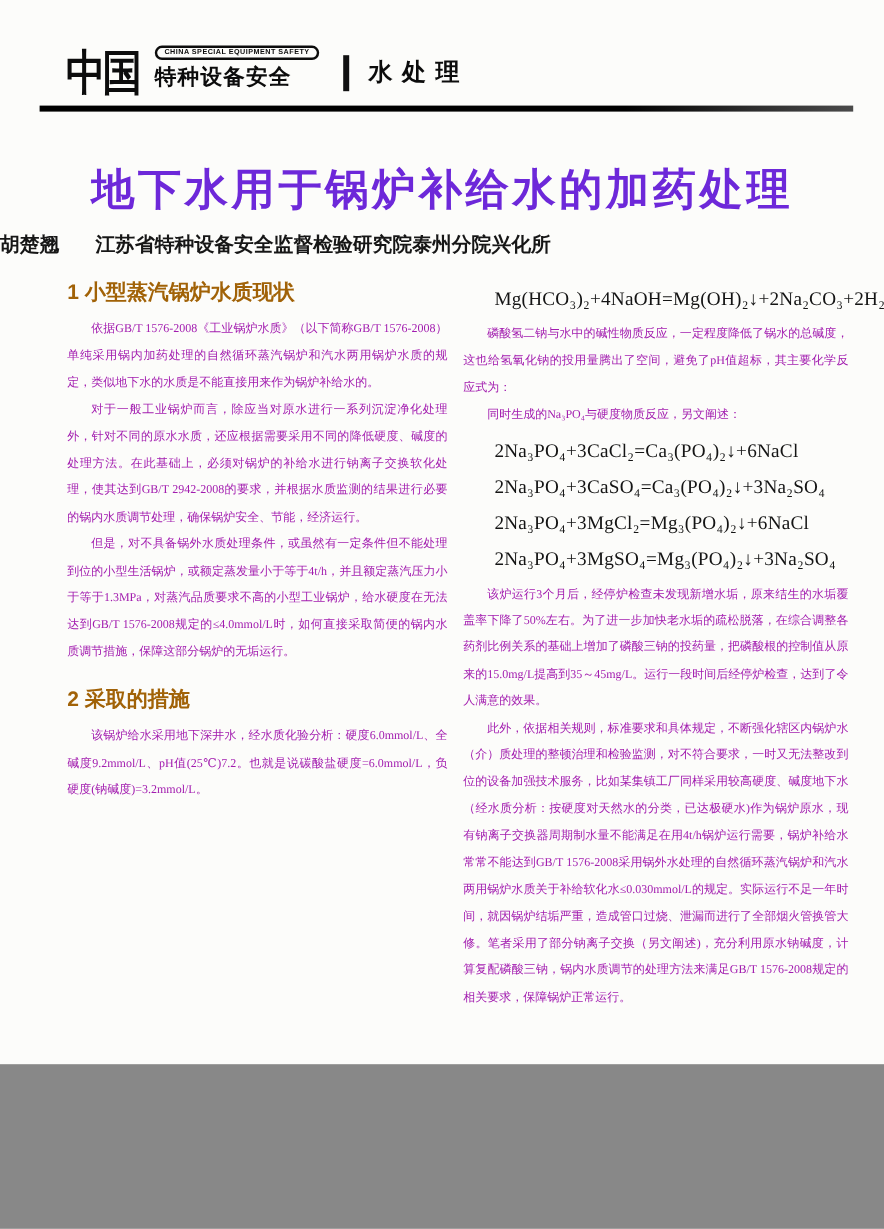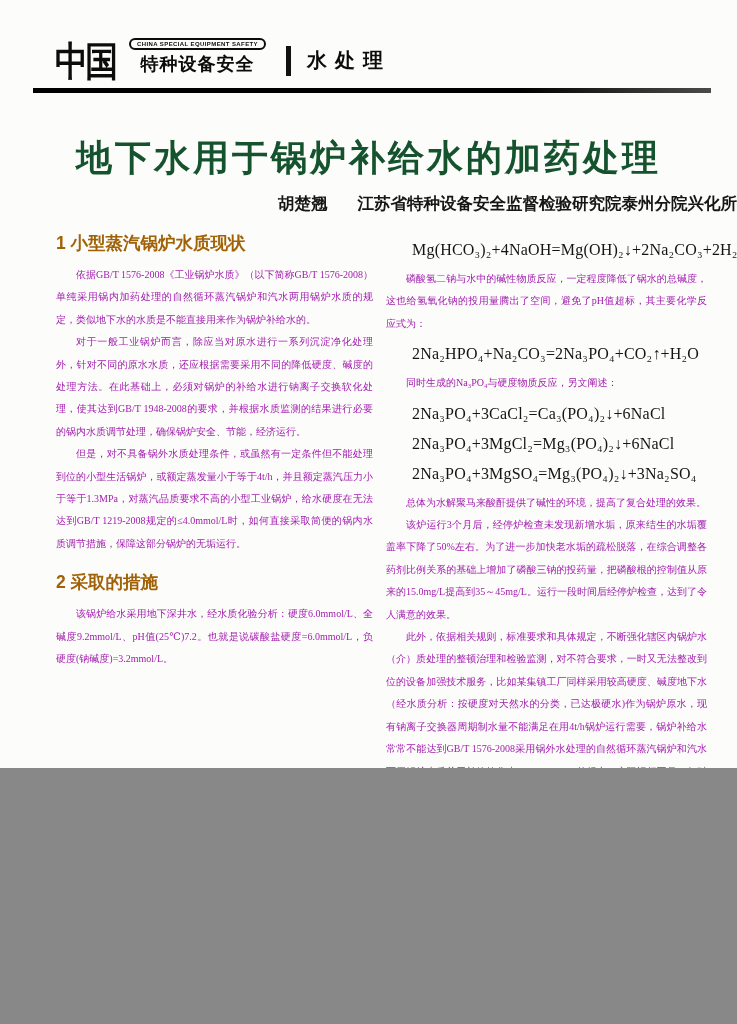--- a/index.html
+++ b/index.html
@@ -1,37 +1,37 @@
 <!DOCTYPE html>
 <html><head>
 <meta charset="utf-8">
 <style>
   html,body{margin:0;padding:0;background:#888;}
-  .page{position:relative;width:737px;height:768px;margin:0 auto;background:#fcfcfa;overflow:hidden;
+  .page{position:relative;width:737px;height:887px;margin:0 auto;background:#fcfcfa;overflow:hidden;
         color:#1b1b1b;font-family:"Liberation Serif","DejaVu Serif",serif;}
   
   .hdr{position:absolute;left:55px;top:38px;display:flex;align-items:flex-start;}
   .logo{display:flex;align-items:flex-start;}
   .logo-cn{font-family:"Liberation Sans","DejaVu Sans",sans-serif;font-size:40px;font-weight:900;
            line-height:46px;letter-spacing:-3px;transform:scaleX(.82);transform-origin:left top;color:#0c0c0c;}
-  .logo-right{display:flex;flex-direction:column;margin-left:0;align-items:center;}
+  .logo-right{display:flex;flex-direction:column;margin-left:0;}
   .logo-badge{border:2px solid #0c0c0c;border-radius:11px;font-family:"Liberation Sans",sans-serif;
               font-size:6px;font-weight:700;letter-spacing:.4px;padding:1px 6px;white-space:nowrap;color:#0c0c0c;}
   .logo-sub{font-family:"Liberation Sans","DejaVu Sans",sans-serif;font-size:18px;font-weight:900;
             letter-spacing:1px;margin-top:2px;color:#0c0c0c;}
   .hdr-bar{width:5px;height:30px;background:#111;margin:8px 16px 0 20px;}
   .hdr-section{font-family:Liberation Sans, sans-serif;font-size:20px;font-weight:900;
                letter-spacing:8px;margin-top:9px;color:#0c0c0c;}
   .hdr-rule{position:absolute;left:33px;right:26px;top:88px;height:5px;
             background:linear-gradient(90deg,#000 0%,#000 72%,#2e2e2e 88%,#4a4a4a 100%);}
   
   .title{position:absolute;left:0;right:0;top:134px;text-align:center;
          font-family:Liberation Sans, sans-serif;font-size:36px;font-weight:900;
-         letter-spacing:3px;color:#14532d;}
-  .byline{position:absolute;left:0;right:0;top:193px;text-align:right;font-size:16.5px;font-weight:700;color:#161616;}
+         letter-spacing:3px;color:#6d28d9;}
+  .byline{position:absolute;left:0;right:0;top:193px;text-align:left;font-size:16.5px;font-weight:700;color:#161616;}
   .byline .author{margin-right:30px;}
   
   .col{position:absolute;top:231px;width:317px;}
   .col-left{left:56px;}
   .col-right{left:386px;width:321px;}
   .h-sec{font-family:"Liberation Sans","DejaVu Sans",sans-serif;font-size:17.5px;font-weight:700;
          margin:0 0 9px 0;color:#a16207;}
   .h-sec.second{margin-top:15px;}
   .para{margin:0;text-indent:2em;font-size:10px;line-height:22.4px;text-align:justify;color:#a21caf;}
   .formula{margin:7px 0;padding-left:26px;font-family:"Liberation Serif","DejaVu Serif",serif;
@@ -62,36 +62,35 @@
   <div class="hdr-rule"></div>
 
   <div class="title">地下水用于锅炉补给水的加药处理</div>
   <div class="byline">
     <span class="author">胡楚翘</span><span>江苏省特种设备安全监督检验研究院泰州分院兴化所</span>
   </div>
 
   <div class="col col-left">
     <div class="h-sec">1  小型蒸汽锅炉水质现状</div>
     <p class="para">依据GB/T 1576-2008《工业锅炉水质》（以下简称GB/T 1576-2008）单纯采用锅内加药处理的自然循环蒸汽锅炉和汽水两用锅炉水质的规定，类似地下水的水质是不能直接用来作为锅炉补给水的。</p>
-    <p class="para">对于一般工业锅炉而言，除应当对原水进行一系列沉淀净化处理外，针对不同的原水水质，还应根据需要采用不同的降低硬度、碱度的处理方法。在此基础上，必须对锅炉的补给水进行钠离子交换软化处理，使其达到GB/T 1948-2008的要求，并根据水质监测的结果进行必要的锅内水质调节处理，确保锅炉安全、节能，经济运行。</p>
-    <p class="para">但是，对不具备锅外水质处理条件，或虽然有一定条件但不能处理到位的小型生活锅炉，或额定蒸发量小于等于4t/h，并且额定蒸汽压力小于等于1.3MPa，对蒸汽品质要求不高的小型工业锅炉，给水硬度在无法达到GB/T 1219-2008规定的≤4.0mmol/L时，如何直接采取简便的锅内水质调节措施，保障这部分锅炉的无垢运行。</p>
+    <p class="para">对于一般工业锅炉而言，除应当对原水进行一系列沉淀净化处理外，针对不同的原水水质，还应根据需要采用不同的降低硬度、碱度的处理方法。在此基础上，必须对锅炉的补给水进行钠离子交换软化处理，使其达到GB/T 2942-2008的要求，并根据水质监测的结果进行必要的锅内水质调节处理，确保锅炉安全、节能，经济运行。</p>
+    <p class="para">但是，对不具备锅外水质处理条件，或虽然有一定条件但不能处理到位的小型生活锅炉，或额定蒸发量小于等于4t/h，并且额定蒸汽压力小于等于1.3MPa，对蒸汽品质要求不高的小型工业锅炉，给水硬度在无法达到GB/T 1576-2008规定的≤4.0mmol/L时，如何直接采取简便的锅内水质调节措施，保障这部分锅炉的无垢运行。</p>
     <div class="h-sec second">2  采取的措施</div>
     <p class="para">该锅炉给水采用地下深井水，经水质化验分析：硬度6.0mmol/L、全碱度9.2mmol/L、pH值(25℃)7.2。也就是说碳酸盐硬度=6.0mmol/L，负硬度(钠碱度)=3.2mmol/L。</p>
 
   </div>
 
   <div class="col col-right">
     <div class="formula">Mg(HCO₃)₂+4NaOH=Mg(OH)₂↓+2Na₂CO₃+2H₂O</div>
     <p class="para">磷酸氢二钠与水中的碱性物质反应，一定程度降低了锅水的总碱度，这也给氢氧化钠的投用量腾出了空间，避免了pH值超标，其主要化学反应式为：</p>
-    <div class="formula">2Na₂HPO₄+Na₂CO₃=2Na₃PO₄+CO₂↑+H₂O</div>
     <p class="para">同时生成的Na₃PO₄与硬度物质反应，另文阐述：</p>
     <div class="formula">2Na₃PO₄+3CaCl₂=Ca₃(PO₄)₂↓+6NaCl</div>
+    <div class="formula">2Na₃PO₄+3CaSO₄=Ca₃(PO₄)₂↓+3Na₂SO₄</div>
     <div class="formula">2Na₃PO₄+3MgCl₂=Mg₃(PO₄)₂↓+6NaCl</div>
     <div class="formula">2Na₃PO₄+3MgSO₄=Mg₃(PO₄)₂↓+3Na₂SO₄</div>
-    <p class="para">总体为水解聚马来酸酐提供了碱性的环境，提高了复合处理的效果。</p>
     <p class="para">该炉运行3个月后，经停炉检查未发现新增水垢，原来结生的水垢覆盖率下降了50%左右。为了进一步加快老水垢的疏松脱落，在综合调整各药剂比例关系的基础上增加了磷酸三钠的投药量，把磷酸根的控制值从原来的15.0mg/L提高到35～45mg/L。运行一段时间后经停炉检查，达到了令人满意的效果。</p>
     <p class="para">此外，依据相关规则，标准要求和具体规定，不断强化辖区内锅炉水（介）质处理的整顿治理和检验监测，对不符合要求，一时又无法整改到位的设备加强技术服务，比如某集镇工厂同样采用较高硬度、碱度地下水（经水质分析：按硬度对天然水的分类，已达极硬水)作为锅炉原水，现有钠离子交换器周期制水量不能满足在用4t/h锅炉运行需要，锅炉补给水常常不能达到GB/T 1576-2008采用锅外水处理的自然循环蒸汽锅炉和汽水两用锅炉水质关于补给软化水≤0.030mmol/L的规定。实际运行不足一年时间，就因锅炉结垢严重，造成管口过烧、泄漏而进行了全部烟火管换管大修。笔者采用了部分钠离子交换（另文阐述)，充分利用原水钠碱度，计算复配磷酸三钠，锅内水质调节的处理方法来满足GB/T 1576-2008规定的相关要求，保障锅炉正常运行。</p>
 
   </div>
 
   <div class="footer-smudge"></div>
   <div class="corner-mark"></div>
 
 </div>
 

